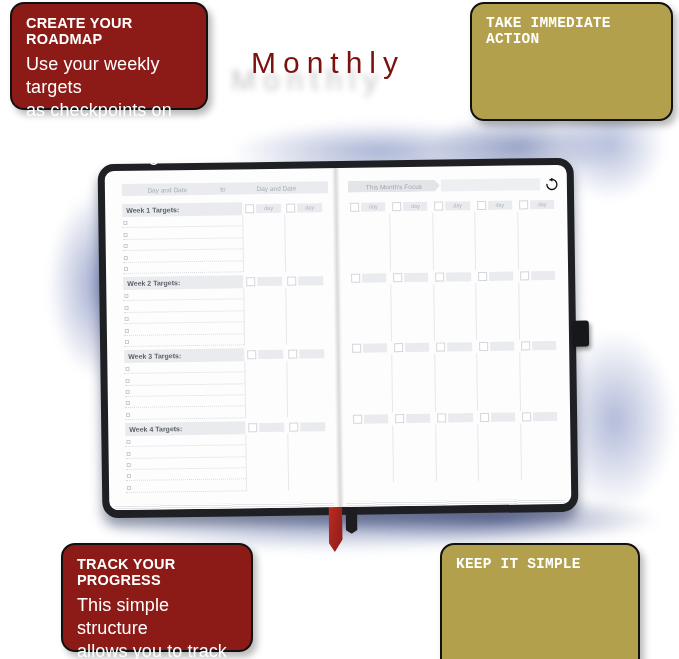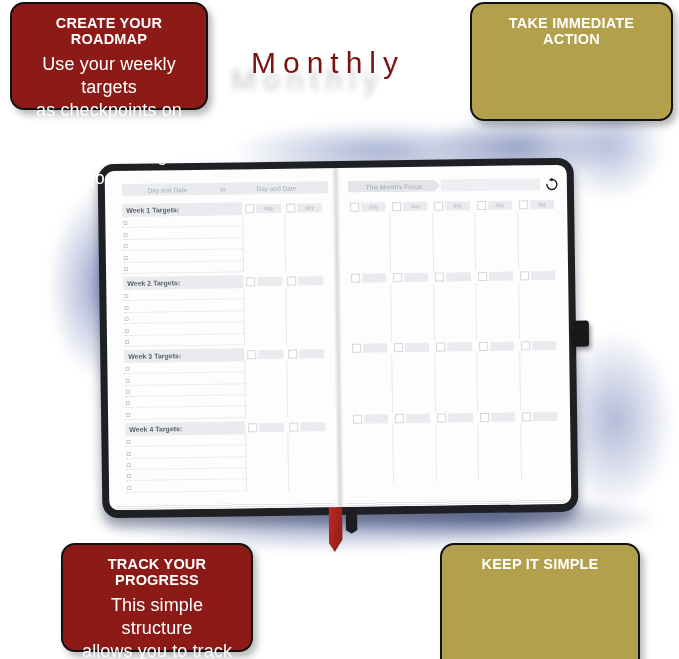--- a/index.html
+++ b/index.html
@@ -2,23 +2,23 @@
 <html><head>
 <meta charset="utf-8">
 <style>
   html,body{margin:0;padding:0;background:#ffffff;}
   body{font-family:"Liberation Sans", sans-serif;}
   .canvas{position:relative;width:679px;height:659px;background:#ffffff;overflow:hidden;}
 
   
   .callout{position:absolute;border:2px solid #111;border-radius:14px;color:#fff;
            padding:11px 14px 10px 14px;box-sizing:border-box;
-           box-shadow:4px 5px 7px rgba(0,0,0,.28);z-index:6;text-align:center;}
+           box-shadow:4px 5px 7px rgba(0,0,0,.28);z-index:6;}
   .callout.red{background:#8c1b17;}
-  .callout.gold{background:#b2a04c;}
+  .callout.gold{background:#b2a04c;font-family:Liberation Mono, monospace;}
   .callout-heading{font-weight:bold;font-size:14.5px;line-height:1.12;letter-spacing:.2px;margin-bottom:6px;}
   .callout-body{font-size:18px;line-height:1.26;white-space:pre-line;letter-spacing:.1px;}
   .c-tl{left:10px;top:2px;width:198px;height:108px;}
   .c-tr{left:470px;top:2px;width:203px;height:119px;}
   .c-bl{left:61px;top:543px;width:192px;height:109px;}
   .c-br{left:440px;top:543px;width:200px;height:130px;}
 
   
   .title-ghost,.title{position:absolute;left:178px;top:46px;width:300px;text-align:center;
         font-size:30px;letter-spacing:7px;font-weight:400;}

